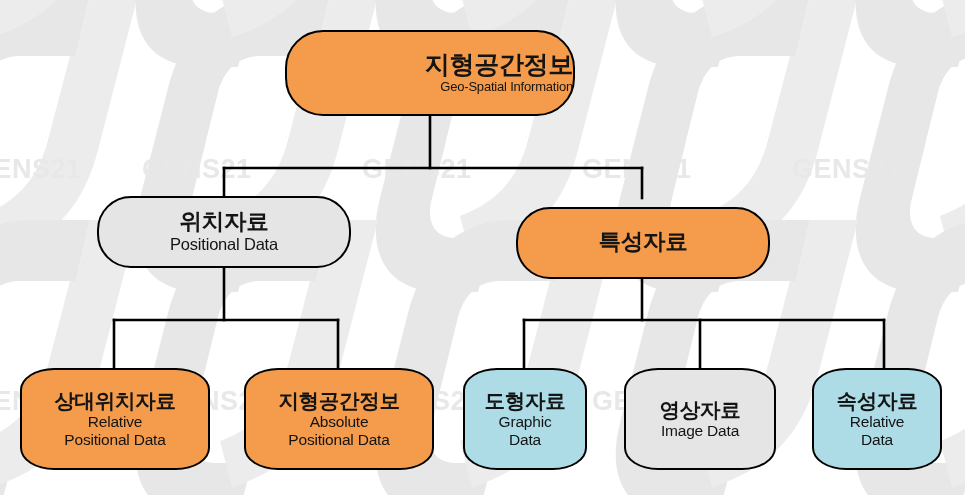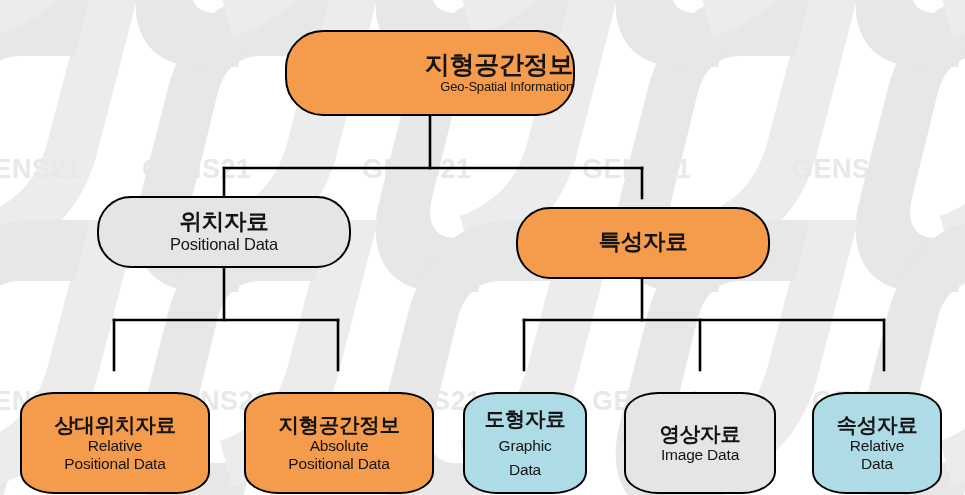--- a/index.html
+++ b/index.html
@@ -52,21 +52,20 @@
     color: #141414;
   }
 
   
   .node.pill { border-radius: 34px; }
   .node.pill.lvl1 { border-radius: 38px; }
 
   
   .node.barrel {
     border-radius: 34px / 22px;
-    margin-top: 24px;
   }
 
   .ko {
     font-weight: 700;
     letter-spacing: -0.3px;
     display: block;
   }
   .en {
     font-weight: 400;
     display: block;
@@ -183,21 +182,21 @@
       <span class="en">Relative</span>
       <span class="en">Positional Data</span>
     </div>
 
     <div class="node barrel lvl3" style="left:244px; top:368px; width:190px; height:102px; background:#F49B4C;">
       <span class="ko">지형공간정보</span>
       <span class="en">Absolute</span>
       <span class="en">Positional Data</span>
     </div>
 
-    <div class="node barrel lvl3" style="left:463px; top:368px; width:124px; height:102px; background:#ADDCE7;gap:6px;">
+    <div class="node barrel lvl3" style="left:463px; top:368px; width:124px; height:102px; background:#ADDCE7;">
       <span class="ko">도형자료</span>
       <span class="en">Graphic</span>
       <span class="en">Data</span>
     </div>
 
     <div class="node barrel lvl3" style="left:624px; top:368px; width:152px; height:102px; background:#e5e5e5;">
       <span class="ko">영상자료</span>
       <span class="en">Image Data</span>
     </div>
 

